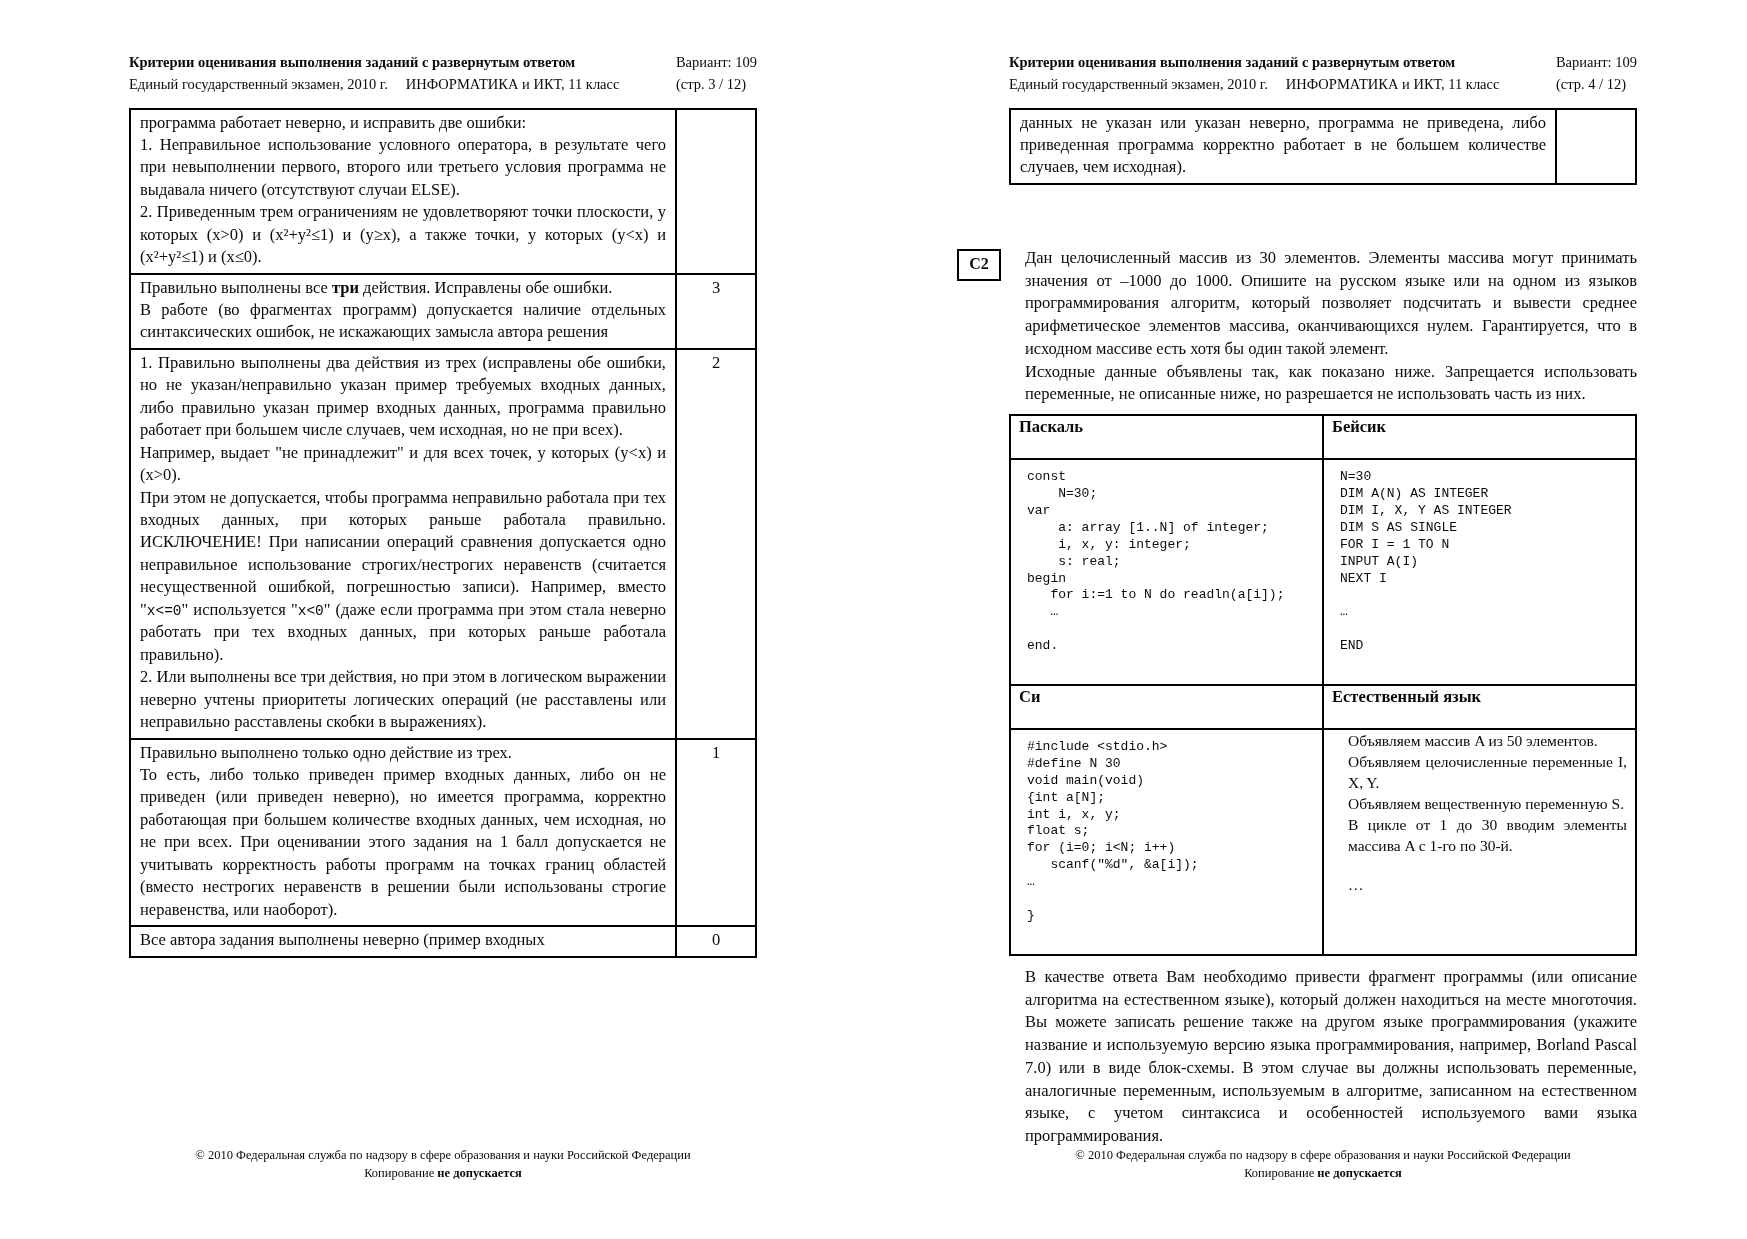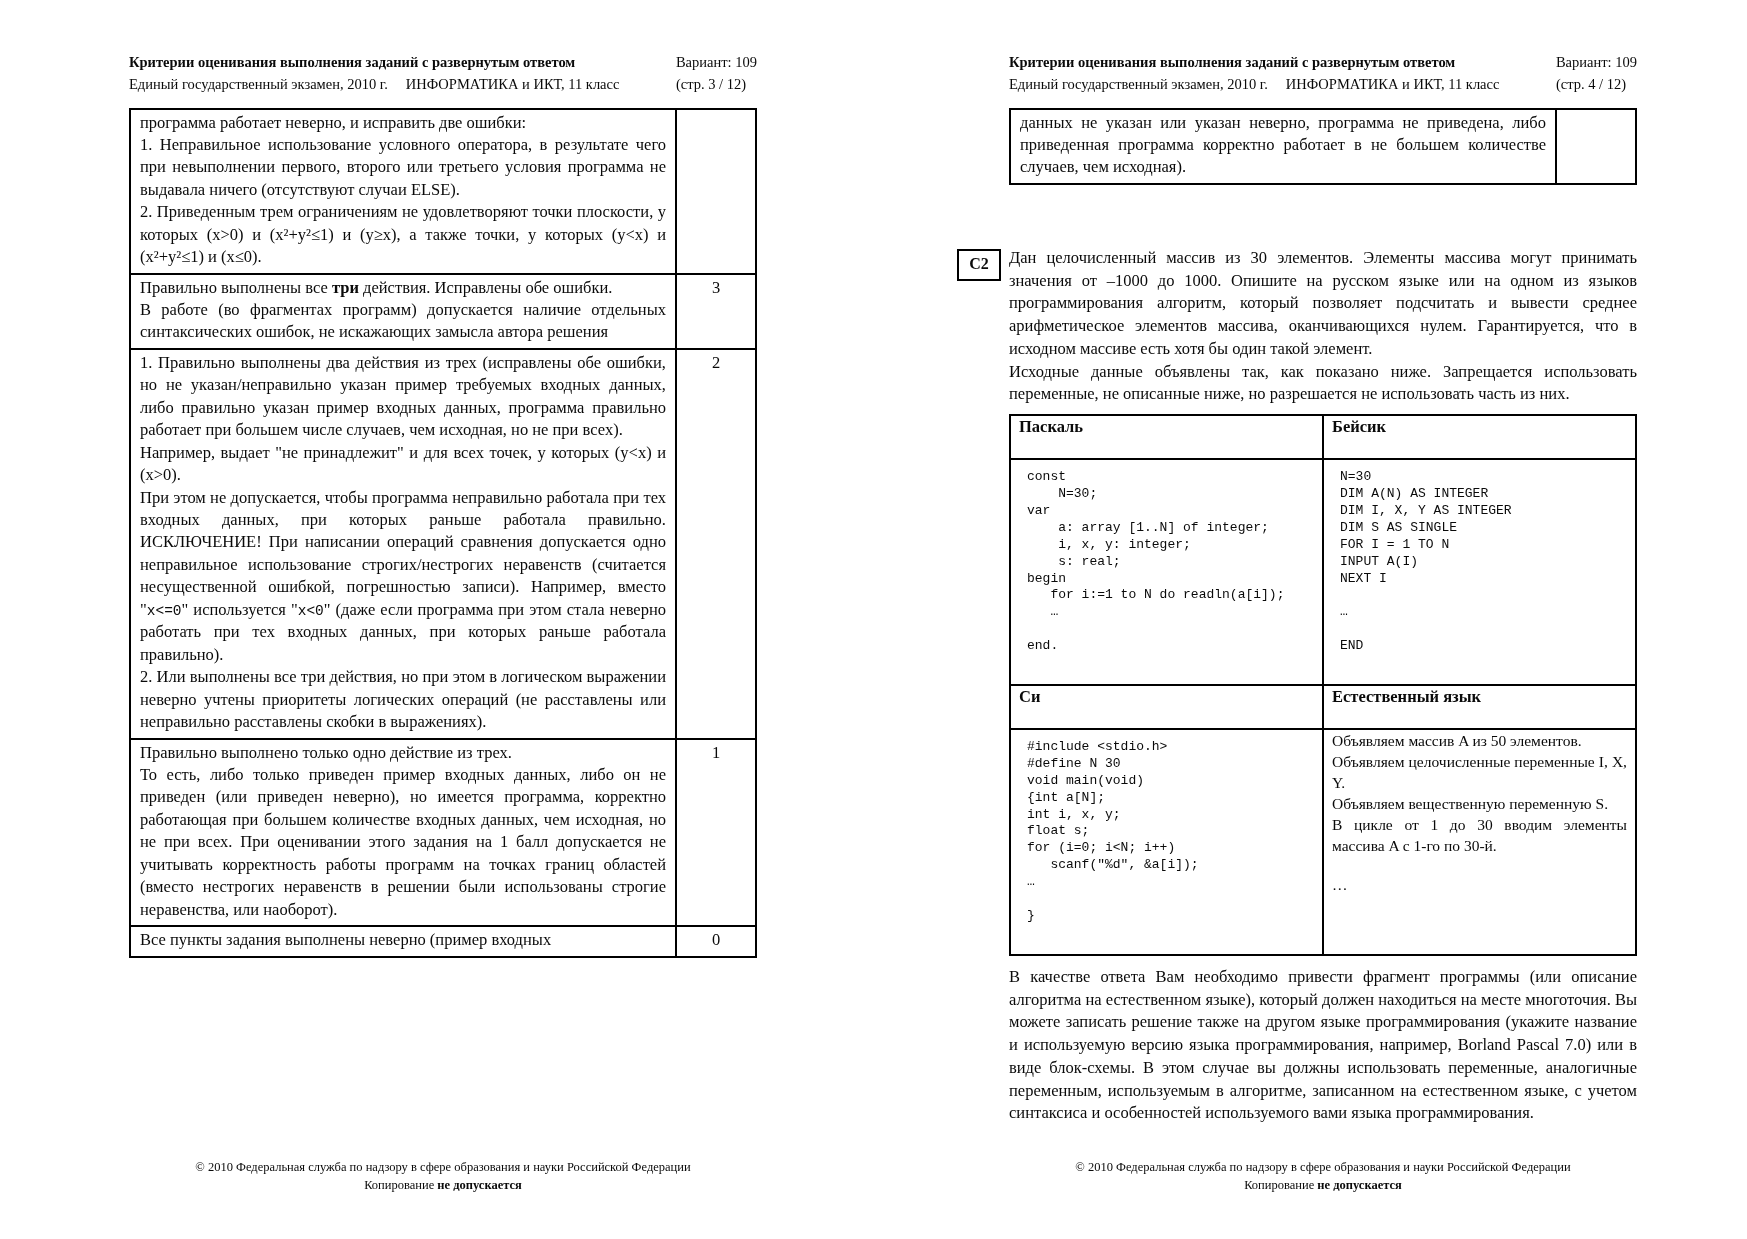--- a/index.html
+++ b/index.html
@@ -37,33 +37,33 @@
   tr.maxrow td.max-label { text-align: right; font-style: italic; padding-right: 14px; }
   tr.maxrow td.score { font-style: italic; }
 
   
   .task { position: relative; margin-top: 62px; }
   .task-label {
     position: absolute; left: -52px; top: 2px;
     width: 40px; height: 28px; border: 2px solid #000;
     font-weight: bold; font-size: 16px; line-height: 26px; text-align: center;
   }
-  .task .para { font-size: 16.5px; line-height: 1.38; }
+  .task .para { font-size: 16.5px; line-height: 1.38; margin-left: 16px; }
 
   table.lang { width: 100%; border-collapse: collapse; margin-top: 8px; margin-bottom: 10px; }
   table.lang td { border: 2px solid #000; vertical-align: top; padding: 1px 8px 21px 8px; width: 50%; }
   td.lang-h { font-weight: bold; font-size: 16.5px; padding: 1px 8px; }
   pre.code { margin: 8px; font-family: "Liberation Mono", "DejaVu Sans Mono", monospace; font-size: 13px; line-height: 1.3; white-space: pre; }
   td.natural .para { font-size: 15.5px; line-height: 1.35; }
 
   .outro { font-size: 16.5px; line-height: 1.38; margin-top: 6px; }
 
   
   .pg-footer {
-    position: absolute; bottom: 0; left: 0; right: 0;
+    position: absolute; bottom: 12px; left: 0; right: 0;
     text-align: center; font-size: 12.5px; line-height: 1.45;
   }
 </style>
 </head>
 <body>
 
 <section class="page" id="page-left">
 
   <div class="pg-header">
     <div>
@@ -106,21 +106,21 @@
     </tr>
     <tr>
       <td class="txt">
         <div class="para">Правильно выполнено только одно действие из трех.</div>
         <div class="para">То есть, либо только приведен пример входных данных, либо он не приведен (или приведен неверно), но имеется программа, корректно работающая при большем количестве входных данных, чем исходная, но не при всех. При оценивании этого задания на 1 балл допускается не учитывать корректность работы программ на точках границ областей (вместо нестрогих неравенств в решении были использованы строгие неравенства, или наоборот).</div>
       </td>
       <td class="score">1</td>
     </tr>
     <tr>
       <td class="txt">
-        <div class="para">Все пункты задания выполнены неверно (пример входных</div>
+        <div class="para">Все автора задания выполнены неверно (пример входных</div>
       </td>
       <td class="score">0</td>
     </tr>
   </tbody>
     </table>
 
   <div class="pg-footer">
     <div>© 2010  Федеральная служба по надзору в сфере образования и науки Российской Федерации</div>
     <div><span>Копирование </span><b>не допускается</b></div>
   </div>

